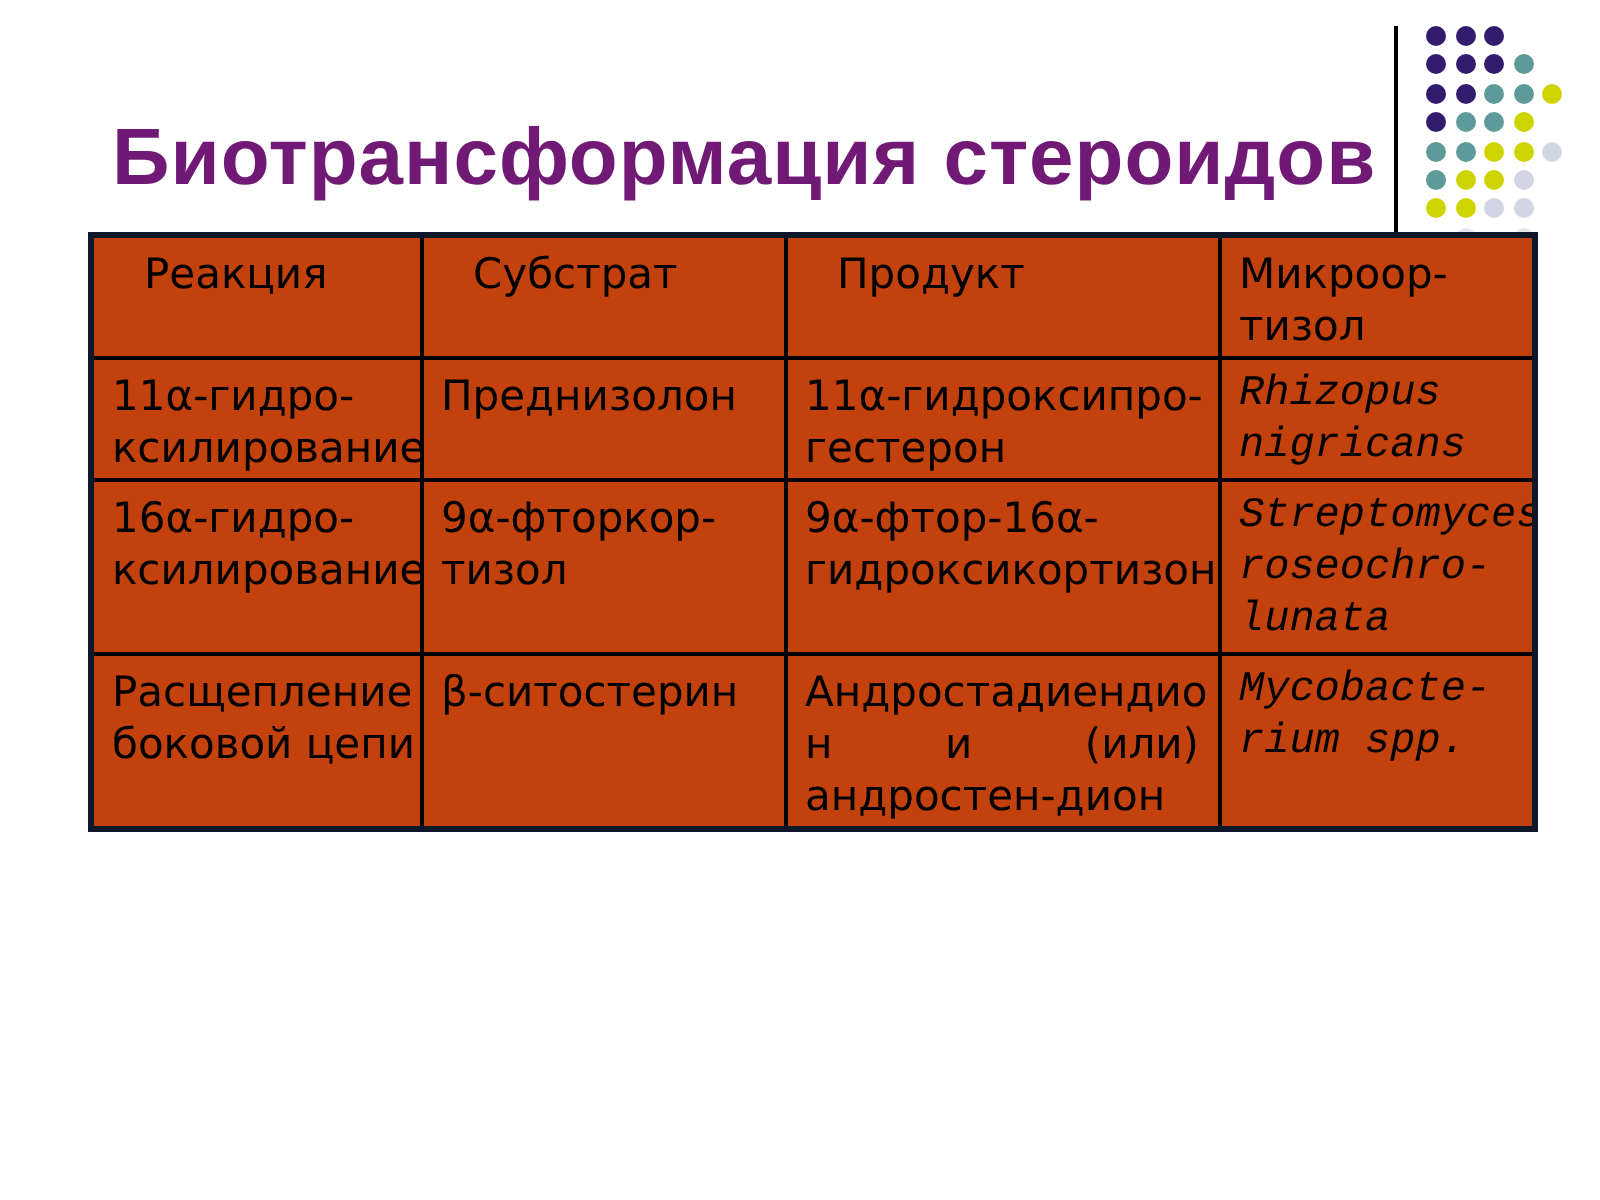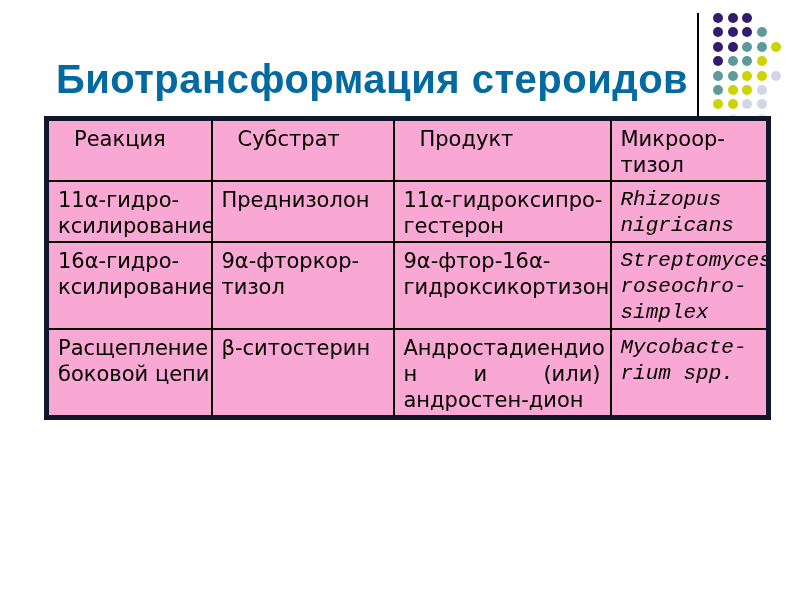--- a/index.html
+++ b/index.html
@@ -49,22 +49,22 @@
   .table-wrap {
     position: absolute;
     left: 44px;
     top: 116px;
     z-index: 4;
   }
   table.steroid-table {
     border-collapse: collapse;
     table-layout: fixed;
     width: 722px;
-    border: 5px solid #0f172a;
-    background: #f9a8d4;
+    border: 3px solid #0f172a;
+    background: #c2410c;
   }
   table.steroid-table th,
   table.steroid-table td {
     border: 2px solid #000;
     vertical-align: top;
     padding: 5px 9px 2px 9px;
     font-size: 21px;
     line-height: 26px;
     font-weight: normal;
     color: #000;
@@ -78,21 +78,21 @@
     display: flex;
     justify-content: space-between;
     width: 100%;
   }
 </style>
 </head>
 <body>
 
 <div class="slide" style="background: rgb(255, 255, 255);">
 
-  <h1 class="slide-title" style="color: #0369a1;">Биотрансформация стероидов</h1>
+  <h1 class="slide-title" style="color: #701a75;">Биотрансформация стероидов</h1>
 
   <div class="vline"></div>
 
   <div class="dots">
       <span class="dot" style="left: 0px; top: 0px; background: rgb(51, 28, 109);"></span>
       <span class="dot" style="left: 14.5px; top: 0px; background: rgb(51, 28, 109);"></span>
       <span class="dot" style="left: 29px; top: 0px; background: rgb(51, 28, 109);"></span>
       <span class="dot" style="left: 0px; top: 14.4px; background: rgb(51, 28, 109);"></span>
       <span class="dot" style="left: 14.5px; top: 14.4px; background: rgb(51, 28, 109);"></span>
       <span class="dot" style="left: 29px; top: 14.4px; background: rgb(51, 28, 109);"></span>
@@ -175,21 +175,21 @@
               <div class="cell-line">9α-фторкор-</div>
               <div class="cell-line">тизол</div>
             </td>
             <td>
               <div class="cell-line">9α-фтор-16α-</div>
               <div class="cell-line">гидроксикортизон</div>
             </td>
             <td class="species">
               <div class="cell-line">Streptomyces</div>
               <div class="cell-line">roseochro-</div>
-              <div class="cell-line">simplex</div>
+              <div class="cell-line">lunata</div>
             </td>
           </tr>
           <tr style="height: 80px;">
             <td>
               <div class="cell-line">Расщепление</div>
               <div class="cell-line">боковой цепи</div>
             </td>
             <td>
               <div class="cell-line">β-ситостерин</div>
             </td>

